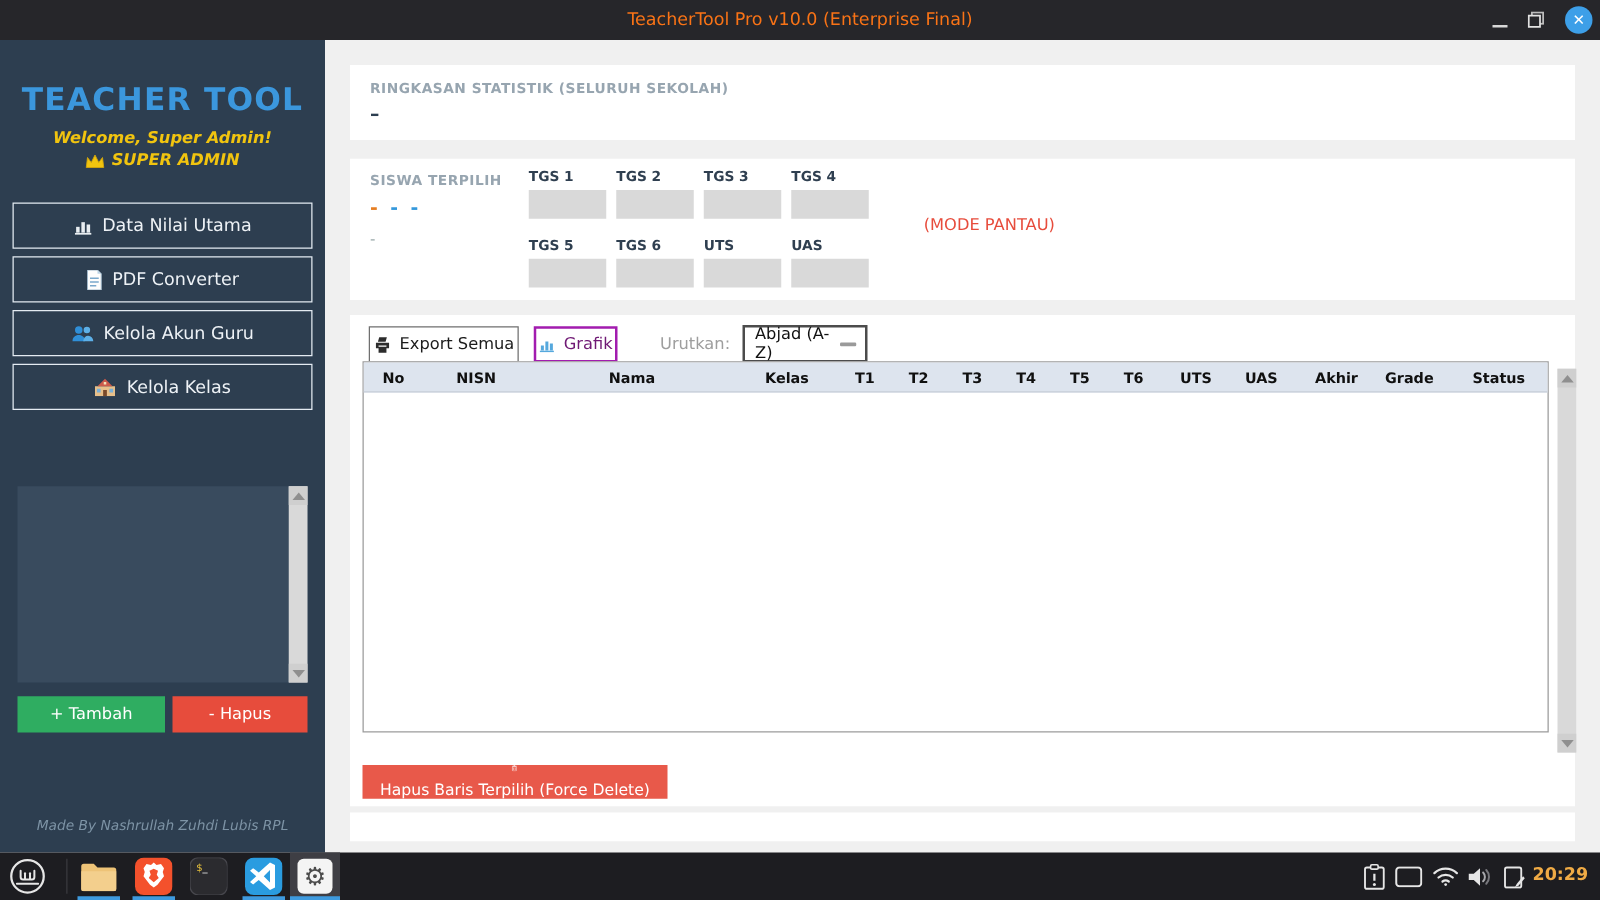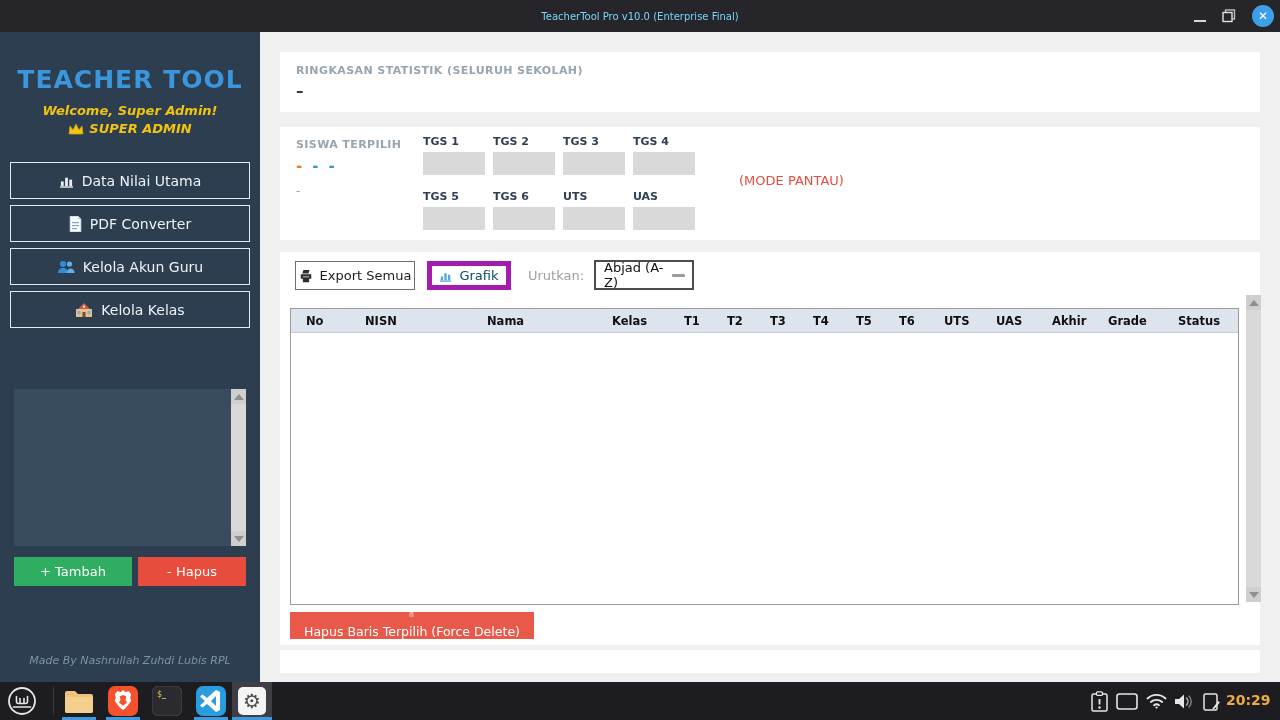--- a/index.html
+++ b/index.html
@@ -1,21 +1,21 @@
 <!DOCTYPE html>
 <html><head>
 <meta charset="utf-8">
 <style>
   * { margin:0; padding:0; box-sizing:border-box; font-family:"DejaVu Sans","Liberation Sans",sans-serif; }
   body { background:#000; }
   .screen { position:relative; width:1280px; height:720px; overflow:hidden; background:#f0f0f0; }
 
   
   .titlebar { position:absolute; left:0; top:0; width:1280px; height:32px; background:#26262a; display:flex; align-items:center; justify-content:center; }
-  .tb-title { color:#7dd3fc; font-size:10px; }
+  .tb-title { color:#f97316; font-size:14px; }
   .tb-controls { position:absolute; right:6px; top:0; height:32px; display:flex; align-items:center; gap:16px; }
   .tb-min { width:12px; height:2px; background:#d8d8d8; display:inline-block; }
   .tb-max svg { display:block; }
   .tb-close { width:22px; height:22px; border-radius:50%; background:#3d9fe8; color:#fff; font-size:12px; font-weight:bold; display:flex; align-items:center; justify-content:center; }
 
   
   .sidebar { position:absolute; left:0; top:32px; width:260px; height:650px; background:#2d3e50; }
   .side-title { position:absolute; left:0; top:33px; width:260px; text-align:center; color:#3b97dd; font-size:25px; font-weight:bold; letter-spacing:1px; }
   .side-welcome { position:absolute; left:0; top:71px; width:260px; text-align:center; color:#f1c40f; font-size:13px; font-style:italic; font-weight:bold; }
   .side-role { position:absolute; left:0; top:89px; width:260px; text-align:center; color:#f1c40f; font-size:13px; font-style:italic; font-weight:bold; display:flex; justify-content:center; align-items:center; gap:5px; }
@@ -51,27 +51,27 @@
   .student-dashes { position:absolute; left:16px; top:30px; font-size:15px; font-weight:bold; letter-spacing:2px; }
   .dash-orange { color:#e67e22; margin-right:8px; } .dash-blue { color:#3498db; margin-right:8px; }
   .student-subdash { position:absolute; left:16px; top:57px; font-size:12px; color:#95a5a6; }
   .fld { position:absolute; width:62px; }
   .fld .flabel { font-size:11px; font-weight:bold; color:#2f3f50; display:block; margin-bottom:4px; }
   .fld .fbox { width:62px; height:23px; background:#d9d9d9; border:none; }
   .mode-label { position:absolute; left:459px; top:46px; color:#e74c3c; font-size:13px; }
 
   .tool-btn { position:absolute; top:9px; height:29px; background:#fff; display:flex; align-items:center; justify-content:center; gap:7px; font-size:13px; cursor:pointer; }
   .btn-export { left:15px; width:120px; border:1px solid #6f6f6f; color:#1c1c1c; }
-  .btn-grafik { left:147px; width:84px; border:5px solid #a21caf; color:#0c4a6e; }
+  .btn-grafik { left:147px; width:67px; border:2px solid #a21caf; color:#701a75; }
   .sort-label { position:absolute; left:248px; top:16px; font-size:13px; color:#9e9e9e; }
   .sort-combo { position:absolute; left:314px; top:8px; width:100px; height:30px; background:#fff; border:2px solid #4c4c4c; display:flex; align-items:center; cursor:pointer; }
   .sort-combo .cval { flex:1; padding-left:8px; font-size:13px; color:#111; }
   .sort-combo .cdash { width:13px; height:3px; background:#9a9a9a; margin-right:7px; border-radius:1px; }
 
-  .grid-table { position:absolute; left:10px; top:56px; width:949px; height:297px; border:1px solid #9b9b9b; background:#fff; }
+  .grid-table { position:absolute; left:10px; top:37px; width:949px; height:297px; border:1px solid #9b9b9b; background:#fff; }
   .grid-head { display:flex; height:24px; background:#dde4ee; border-bottom:1px solid #c6cdd8; align-items:center; padding-left:15px; font-size:11.5px; font-weight:bold; color:#101010; }
   .c0{width:59px}.c1{width:122px}.c2{width:125px}.c3{width:72px}.c4{width:43px}.c5{width:43px}.c6{width:43px}.c7{width:43px}.c8{width:43px}.c9{width:45px}.c10{width:52px}.c11{width:56px}.c12{width:56px}.c13{width:70px}.c14{flex:1}
   .table-scroll { left:966px; top:43px; height:307px; }
   .btn-force-delete { position:absolute; left:10px; top:360px; height:27px; padding:0 14px; background:#e8594a; color:#fff; border:none; font-size:12.5px; display:flex; align-items:center; gap:7px; cursor:pointer;flex-direction:column; }
 
   
   .taskbar { position:absolute; left:0; top:682px; width:1280px; height:38px; background:#1d1d21; }
   .tb-sep { position:absolute; left:53px; top:5px; width:1px; height:28px; background:#3a3a3f; }
   .mint-btn { position:absolute; left:6px; top:3px; width:32px; height:32px; display:flex; align-items:center; justify-content:center; cursor:pointer; }
   .task-icon { position:absolute; top:2px; width:34px; height:34px; display:flex; align-items:center; justify-content:center; cursor:pointer; }

